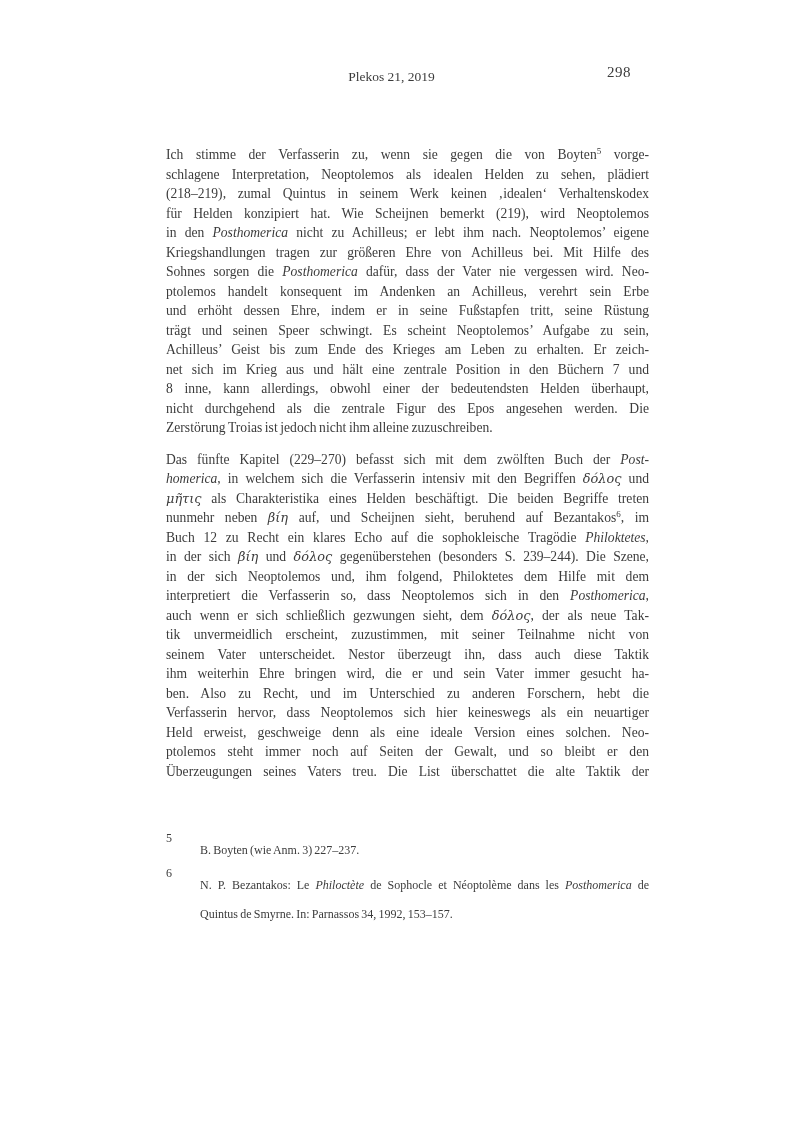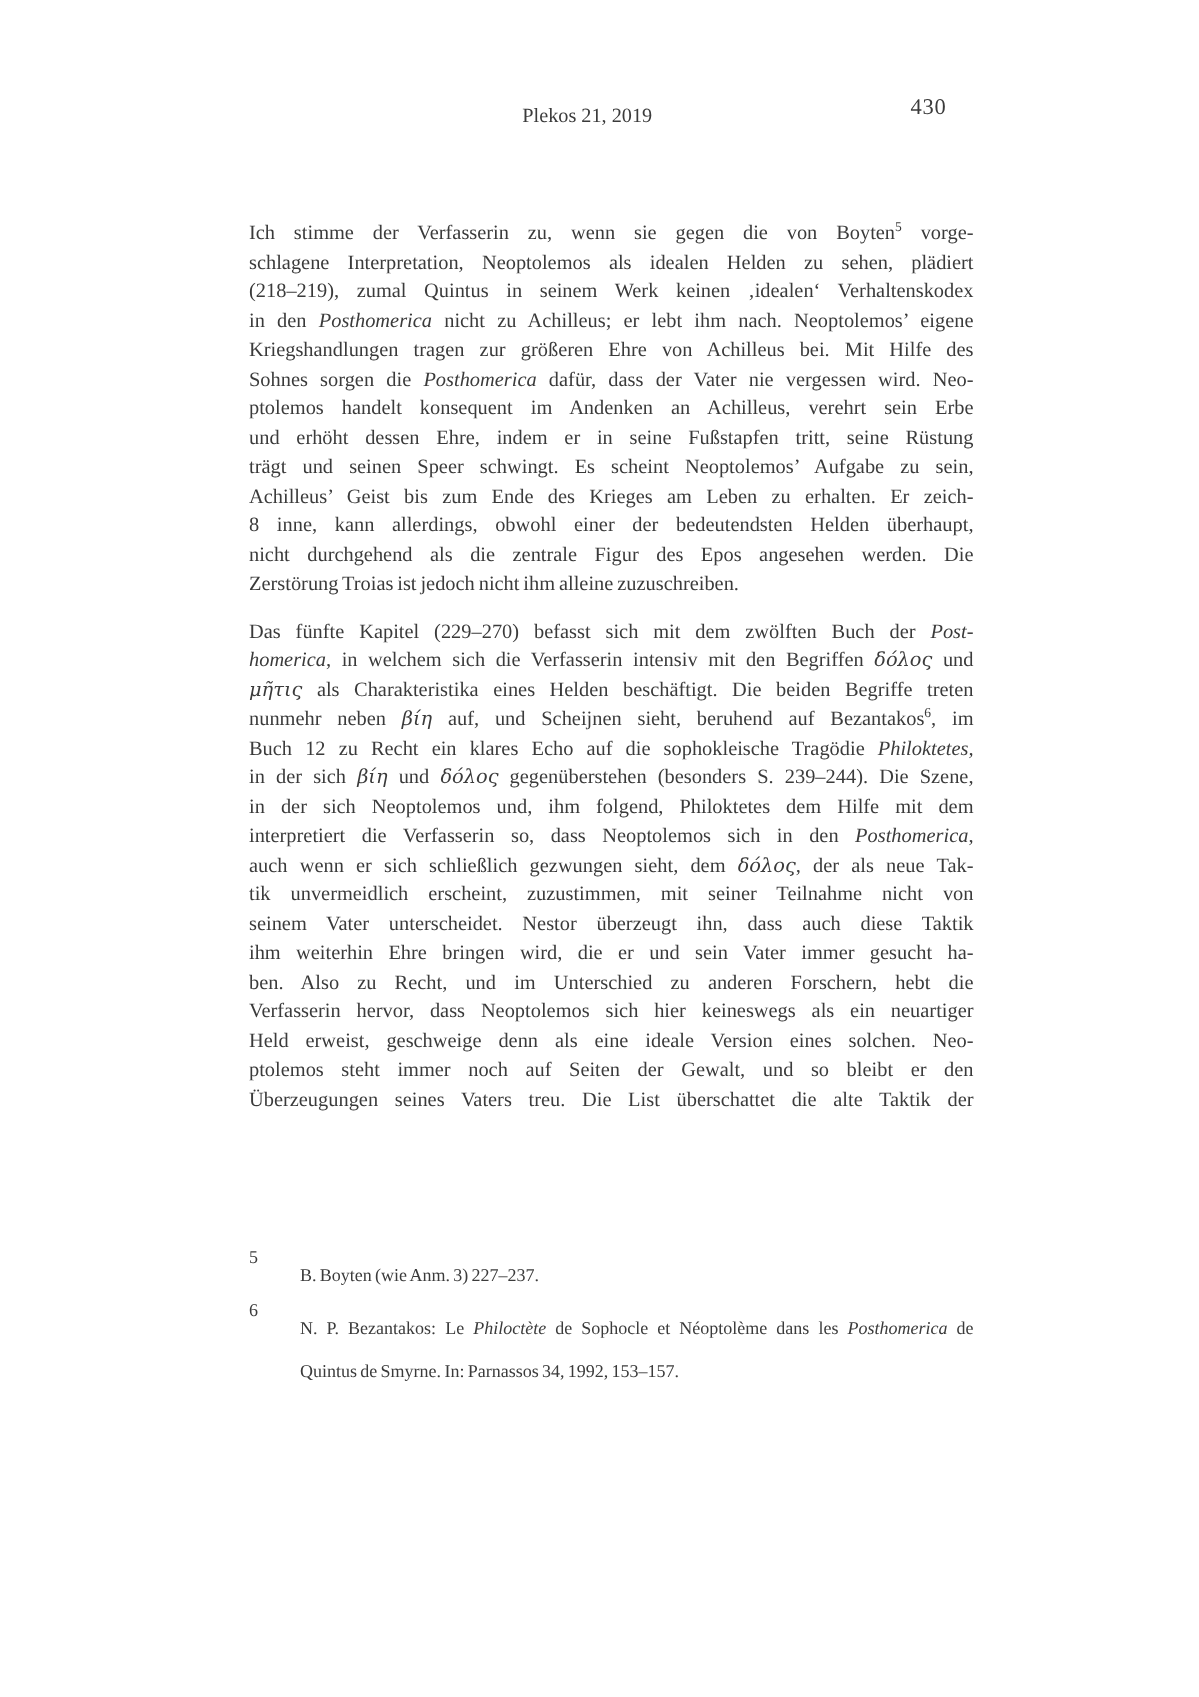--- a/index.html
+++ b/index.html
@@ -68,34 +68,36 @@
   .fn-num { width: 34px; flex: none; line-height: 17px; }
   .fn-body { flex: 1; min-width: 0; }
   .fn-body .line { height: 17px; line-height: 17px; margin-top: 12px; }
 </style>
 </head>
 <body style="color: rgb(59, 59, 59); background: rgb(255, 255, 255);">
 
 <div class="page">
   <div class="running-header">
     <span>Plekos 21, 2019</span>
-    <span class="pagenum">430</span>
+    <span class="pagenum">298</span>
   </div>
   <div class="body-text" id="body-text">
       <div class="para">
         <div class="line"><span>Ich stimme der Verfasserin zu, wenn sie gegen die von Boyten</span><sup>5</sup><span> vorge-</span></div>
         <div class="line"><span>schlagene Interpretation, Neoptolemos als idealen Helden zu sehen, plädiert</span></div>
         <div class="line"><span>(218–219), zumal Quintus in seinem Werk keinen ‚idealen‘ Verhaltenskodex</span></div>
+        <div class="line"><span>für Helden konzipiert hat. Wie Scheijnen bemerkt (219), wird Neoptolemos</span></div>
         <div class="line"><span>in den </span><span class="it">Posthomerica</span><span> nicht zu Achilleus; er lebt ihm nach. Neoptolemos’ eigene</span></div>
         <div class="line"><span>Kriegshandlungen tragen zur größeren Ehre von Achilleus bei. Mit Hilfe des</span></div>
         <div class="line"><span>Sohnes sorgen die </span><span class="it">Posthomerica</span><span> dafür, dass der Vater nie vergessen wird. Neo-</span></div>
         <div class="line"><span>ptolemos handelt konsequent im Andenken an Achilleus, verehrt sein Erbe</span></div>
         <div class="line"><span>und erhöht dessen Ehre, indem er in seine Fußstapfen tritt, seine Rüstung</span></div>
         <div class="line"><span>trägt und seinen Speer schwingt. Es scheint Neoptolemos’ Aufgabe zu sein,</span></div>
         <div class="line"><span>Achilleus’ Geist bis zum Ende des Krieges am Leben zu erhalten. Er zeich-</span></div>
+        <div class="line"><span>net sich im Krieg aus und hält eine zentrale Position in den Büchern 7 und</span></div>
         <div class="line"><span>8 inne, kann allerdings, obwohl einer der bedeutendsten Helden überhaupt,</span></div>
         <div class="line"><span>nicht durchgehend als die zentrale Figur des Epos angesehen werden. Die</span></div>
         <div class="line fin"><span>Zerstörung Troias ist jedoch nicht ihm alleine zuzuschreiben.</span></div>
       </div>
       <div class="para">
         <div class="line"><span>Das fünfte Kapitel (229–270) befasst sich mit dem zwölften Buch der </span><span class="it">Post-</span></div>
         <div class="line"><span class="it">homerica</span><span>, in welchem sich die Verfasserin intensiv mit den Begriffen </span><span class="gk">δόλος</span><span> und</span></div>
         <div class="line"><span class="gk">μῆτις</span><span> als Charakteristika eines Helden beschäftigt. Die beiden Begriffe treten</span></div>
         <div class="line"><span>nunmehr neben </span><span class="gk">βίη</span><span> auf, und Scheijnen sieht, beruhend auf Bezantakos</span><sup>6</sup><span>, im</span></div>
         <div class="line"><span>Buch 12 zu Recht ein klares Echo auf die sophokleische Tragödie </span><span class="it">Philoktetes,</span></div>

